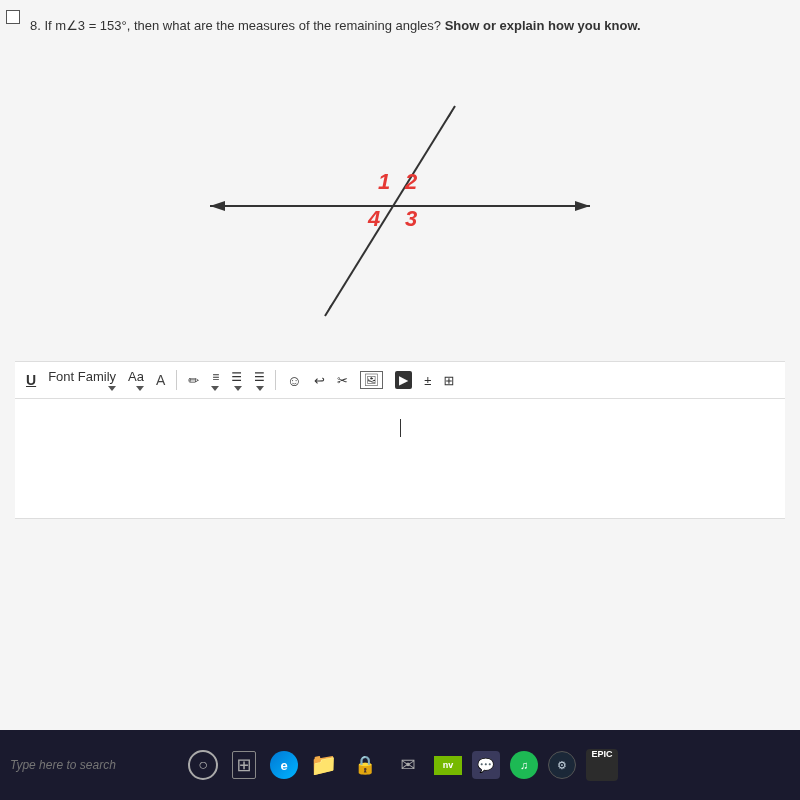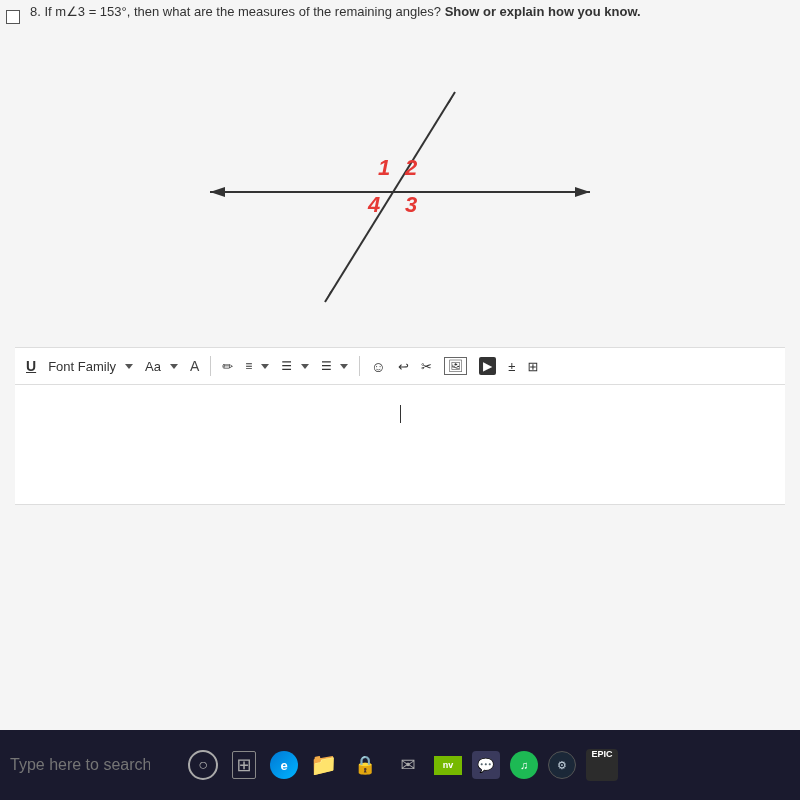--- a/index.html
+++ b/index.html
@@ -11,21 +11,21 @@
       overflow: hidden;
       position: relative;
     }
 
     
     .main-area {
       background: #f5f5f5;
       width: 100%;
       height: 730px;
       position: relative;
-      padding: 0 15px;
+      padding: 14px 15px;
     }
 
     .question-text {
       font-size: 13px;
       color: #333;
       margin-bottom: 8px;
       padding-left: 15px;
       padding-top: 4px;
     }
 
@@ -88,22 +88,23 @@
 
     .toolbar-separator {
       width: 1px;
       height: 20px;
       background: #ccc;
       margin: 0 2px;
     }
 
     .toolbar-dropdown {
       display: flex;
-      align-items: center;
-      gap: 9px;
+      align-items: flex-end;
+      gap: 2px;
+      flex-direction: column;
     }
 
     .arrow-down {
       width: 0;
       height: 0;
       border-left: 4px solid transparent;
       border-right: 4px solid transparent;
       border-top: 5px solid #555;
       display: inline-block;
     }
@@ -143,23 +144,24 @@
       display: flex;
       align-items: center;
       padding: 0 10px;
       gap: 8px;
     }
 
     .taskbar-search {
       background: transparent;
       border: none;
       color: #e5e5e5;
-      font-size: 16px;
+      font-size: 12px;
       outline: none;
       width: 140px;
+      font-style: italic;
     }
 
     .taskbar-icons {
       display: flex;
       align-items: center;
       gap: 10px;
       margin-left: 30px;
     }
 
     .taskbar-icon {

